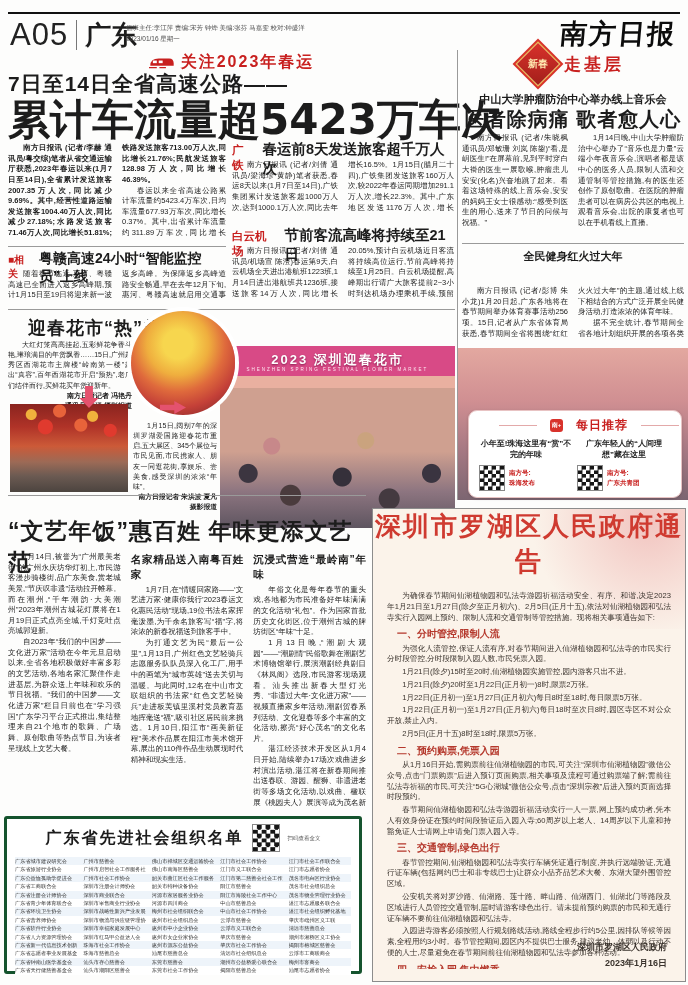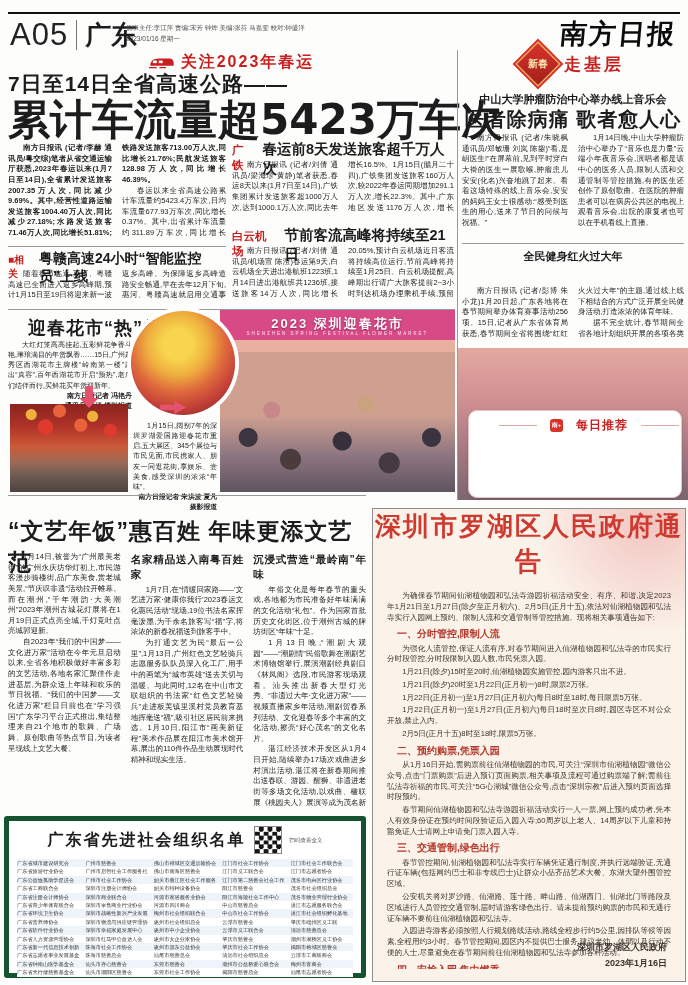--- a/index.html
+++ b/index.html
@@ -51,21 +51,21 @@
   .photo-circle{border-radius:50%;box-shadow:0 0 0 4px #fff;
      background:radial-gradient(circle at 45% 32%,#f7d64e 0 16%,#efae3e 34%,#df6a3c 52%,#c44038 70%,#8e2c2c 88%,#6e2222 100%);}
   .photo-big{background:
      radial-gradient(circle at 12% 70%,#3c3540 0 9px,rgba(0,0,0,0) 10px),
      radial-gradient(circle at 30% 82%,#4a3b3d 0 10px,rgba(0,0,0,0) 11px),
      radial-gradient(circle at 52% 72%,#35303a 0 9px,rgba(0,0,0,0) 10px),
      radial-gradient(circle at 72% 84%,#443a40 0 10px,rgba(0,0,0,0) 11px),
      radial-gradient(circle at 90% 70%,#3a3440 0 9px,rgba(0,0,0,0) 10px),
      radial-gradient(circle at 22% 55%,#c7888a 0 8px,rgba(0,0,0,0) 9px),
      radial-gradient(circle at 62% 52%,#caa37e 0 8px,rgba(0,0,0,0) 9px),
-     linear-gradient(180deg,#d84a86 0 30px,#e9b0a0 30px 42px,#cfa090 42px 58%,#8d7580 80%,#5e5560 100%);}
+     linear-gradient(180deg,#d84a86 0 30px,#e9b0a0 30px 42px,#cfa090 42px 58%,#8d7580 80%,#5e5560 100%); margin-top: 36px;}
   .bigphoto-title{position:absolute;top:5px;left:0;right:0;text-align:center;color:#fff;
      font-size:13px;font-weight:800;letter-spacing:2px;text-shadow:0 1px 2px rgba(120,20,70,.8);}
   .bigphoto-sub{position:absolute;top:21px;left:0;right:0;text-align:center;color:#ffe6f1;
      font-size:4.5px;letter-spacing:2px;}
   .photo-right{background:
      radial-gradient(circle at 20% 75%,#4a3b3d 0 10px,rgba(0,0,0,0) 11px),
      radial-gradient(circle at 48% 85%,#35303a 0 11px,rgba(0,0,0,0) 12px),
      radial-gradient(circle at 76% 78%,#443a40 0 10px,rgba(0,0,0,0) 11px),
      linear-gradient(180deg,#e3a8a0 0%,#d08f92 35%,#a97a84 65%,#7c6571 100%);}
   .arrow{position:absolute;background:#e4526e;}
@@ -106,21 +106,21 @@
   .notice{background:#fbf3ea;border:1px solid #8c8c8c;overflow:hidden;}
   .notice:before{content:"";position:absolute;right:0;top:0;width:180px;height:120px;
      background:radial-gradient(circle at 80% 10%,rgba(232,150,150,.5),rgba(232,150,150,0) 65%);}
   .n-title{position:relative;text-align:center;color:#cf3a30;font-size:26px;font-weight:800;letter-spacing:2px;}
   .n-body{position:relative;font-size:7.6px;line-height:1.42;color:#3a332d;overflow:hidden;}
   .n-body p{margin:0 0 2px 0;text-indent:2em;}
   .n-head{color:#b5382c;font-weight:800;font-size:10px;margin:4px 0 2px 0;text-indent:1em;}
   .n-sign{position:absolute;right:18px;bottom:10px;text-align:right;font-size:9px;font-weight:700;color:#3a332d;line-height:1.7;}
 
   
-  .orgbox{background:#fff;border:5px solid #14532d;border-radius:3px;}
+  .orgbox{background:#fff;border:3px solid #14532d;border-radius:3px;}
   .org-head{display:flex;align-items:center;justify-content:center;gap:8px;padding-top:5px;}
   .org-title{font-size:16px;font-weight:800;letter-spacing:2px;}
   .org-qrlabel{font-size:5.5px;color:#555;}
   .org-list{display:flex;gap:6px;margin:5px 8px 0 8px;height:118px;overflow:hidden;
             background:repeating-linear-gradient(180deg,#eef4fa 0 8.4px,#ffffff 8.4px 16.8px);}
   .org-col{flex:1;min-width:0;}
   .org-col div{font-size:5.2px;line-height:8.4px;white-space:nowrap;overflow:hidden;color:#333;}
 </style>
 </head>
 <body>
@@ -228,20 +228,42 @@
     <p>据不完全统计,春节期间全省各地计划组织开展的各项各类群众性体育赛事活动共258项。其中既有深圳“新年杯”帆船赛、中国篮球公开赛系列活动·社区运动会珠海赛区预选赛、全国龙狮锦标赛联动启动仪式暨佛山龙狮贺岁“齐舞贺立春”大型线上活动、潮汕小品广场健身大赛等丰富多彩的赛事活动。</p>
   </div>
 
   <div class="photo photo-right" style="left:458px;top:348px;width:230px;height:152px;"></div>
   <div class="abs daily" style="left:468px;top:410px;width:212px;height:86px;">
     <div class="daily-head">
       <span class="daily-line"></span>
       <span class="brand-chip">南+</span>
       <span class="daily-title">每日推荐</span>
       <span class="daily-line"></span>
+    </div>
+    <div class="daily-items">
+      <div class="daily-item">
+        <div class="di-title">小年至!珠海这里有“赏”不完的年味</div>
+        <div class="di-row">
+          <div class="qr" style="width:24px;height:24px;"></div>
+          <div class="di-acct">
+            <div>南方号:</div>
+            <div>珠海发布</div>
+          </div>
+        </div>
+      </div>
+      <div class="daily-item">
+        <div class="di-title">广东年轻人的“人间理想”藏在这里</div>
+        <div class="di-row">
+          <div class="qr" style="width:24px;height:24px;"></div>
+          <div class="di-acct">
+            <div>南方号:</div>
+            <div>广东共青团</div>
+          </div>
+        </div>
+      </div>
     </div>
   </div>
 
   <div class="hair" style="left:8px;top:495px;width:358px;height:1px;"></div>
   <div class="abs c-headline" style="left:8px;top:516px;width:358px;">“文艺年饭”惠百姓 年味更添文艺范</div>
   <div class="abs bodycols3 jtext" style="left:8px;top:552px;width:358px;height:258px;">
     <p>1月14日,被誉为“广州最美老街”的广州永庆坊华灯初上,市民游客漫步骑楼街,品广东美食,赏老城美景,“节庆叹非遗”活动拉开帷幕。而在潮州,“千年潮韵·大美潮州”2023年潮州古城花灯展将在1月19日正式点亮全城,千灯竞吐点亮城郭迎新。</p>
     <p>自2023年“我们的中国梦——文化进万家”活动在今年元旦启动以来,全省各地积极做好丰富多彩的文艺活动,各地名家汇聚佳作走进基层,为群众送上年味和欢乐的节日祝福。“我们的中国梦——文化进万家”栏目日前也在“学习强国”广东学习平台正式推出,集结整理来自21个地市的歌舞、广场舞、原创歌曲等热点节目,为读者呈现线上文艺大餐。</p>
     <div class="inner-sub">名家精品送入南粤百姓家</div>
     <p>1月7日,在“情暖回家路——‘文艺进万家·健康你我行’2023春运文化惠民活动”现场,19位书法名家挥毫泼墨,为千余名旅客写“福”字,将浓浓的新春祝福送到旅客手中。</p>

